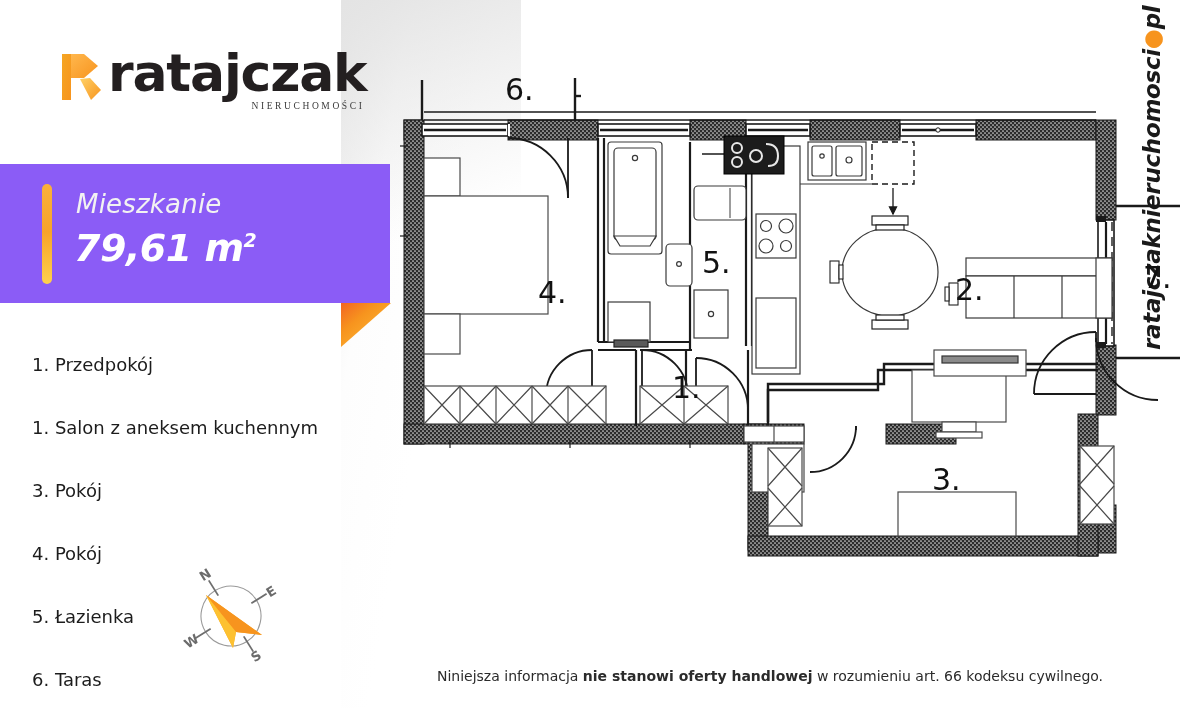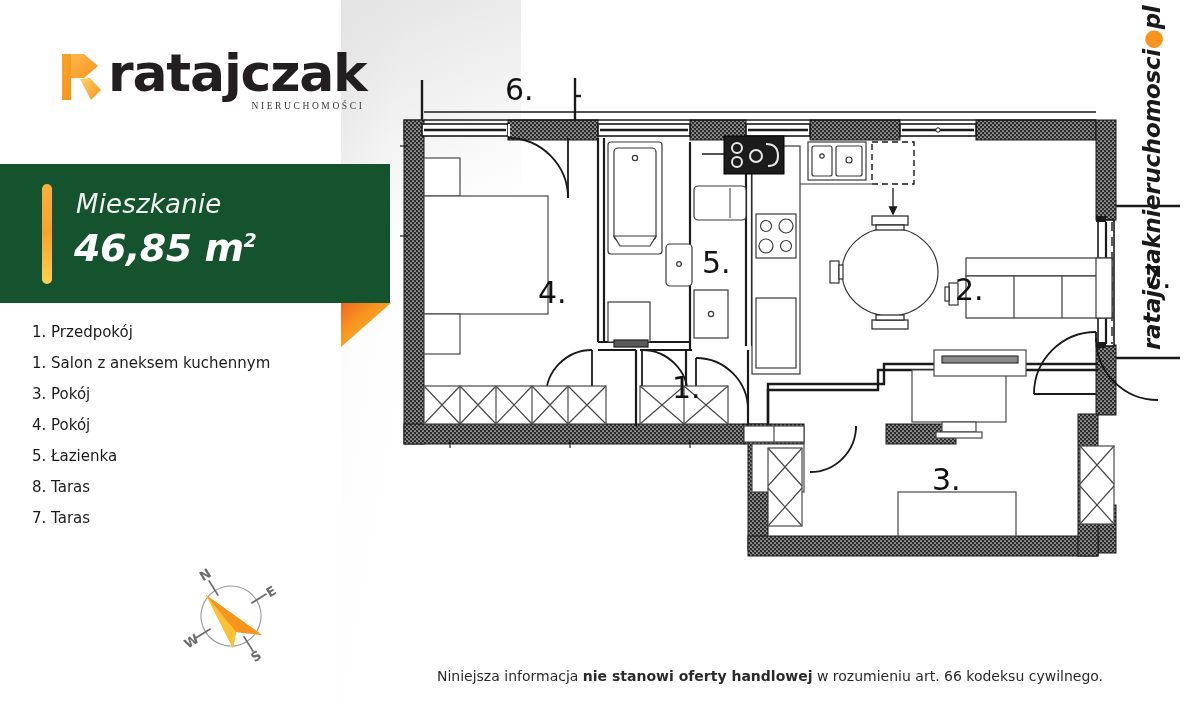--- a/index.html
+++ b/index.html
@@ -37,21 +37,21 @@
   }
   #logo-sub{
     font-family:Liberation Serif, serif;
     font-size:9.5px;letter-spacing:2.6px;color:#3b3b3b;
     text-align:right;margin-top:7px;padding-right:2px;
   }
 
   
   #banner{
     position:absolute;left:0;top:164px;width:390px;height:139px;
-    background:#14532d;
+    background:#8b5cf6;
   }
   #banner-accent{
     position:absolute;left:42px;top:20px;width:10px;height:100px;
     border-radius:5px;
     background:linear-gradient(180deg,#fbb03b 0%,#f7a32a 48%,#ffd14d 100%);
   }
   #banner-kicker{
     position:absolute;left:76px;top:25px;
     font-family:"DejaVu Sans", sans-serif;
     font-style:italic;font-size:26px;color:#f2f2f2;letter-spacing:.2px;
@@ -66,21 +66,21 @@
   #banner-fold-grad{
     position:absolute;left:341px;top:303px;width:50px;height:44px;
     background:linear-gradient(140deg,#f26522 0%,#f7941e 35%,#ffc23c 100%);
     clip-path:polygon(0 0,100% 0,0 100%);
   }
 
   
   #legend{position:absolute;left:32px;top:317px;width:300px;}
   .legend-item{
     font-family:"DejaVu Sans", sans-serif;
-    font-size:15px;color:#1c1c1c;line-height:31px;white-space:nowrap;
+    font-size:18px;color:#1c1c1c;line-height:31px;white-space:nowrap;margin-top:32px;
   }
 
   
   #compass{position:absolute;left:176px;top:562px;width:110px;height:108px;}
 
   
   #vertical-url{
     position:absolute;left:1132px;top:350px;
     width:320px;height:40px;
     transform:rotate(-90deg);transform-origin:0 0;
@@ -136,31 +136,31 @@
   </div>
   <div id="logo-type">
     <div id="logo-word">ratajczak</div>
     <div id="logo-sub">NIERUCHOMOŚCI</div>
   </div>
 </div>
 
 <div id="banner">
   <div id="banner-accent"></div>
   <div id="banner-kicker">Mieszkanie</div>
-  <div id="banner-area"><span>46,85 m</span><sup>2</sup></div>
+  <div id="banner-area"><span>79,61 m</span><sup>2</sup></div>
 </div>
 <div id="banner-fold-grad"></div>
 
 <div id="legend">
   <div class="legend-item">1. Przedpokój</div>
   <div class="legend-item">1. Salon z aneksem kuchennym</div>
   <div class="legend-item">3. Pokój</div>
   <div class="legend-item">4. Pokój</div>
   <div class="legend-item">5. Łazienka</div>
-  <div class="legend-item">8. Taras</div>
+  <div class="legend-item">6. Taras</div>
   <div class="legend-item">7. Taras</div>
 </div>
 
 <div id="compass">
   <svg viewBox="0 0 110 108" width="110" height="108" aria-hidden="true">
     <g transform="rotate(-32 55 54)">
       <circle cx="55" cy="54" r="30" fill="none" stroke="#9a9a9a" stroke-width="1.1"></circle>
       <line x1="55" y1="12" x2="55" y2="30" stroke="#6e6e6e" stroke-width="1.8"></line>
       <line x1="55" y1="78" x2="55" y2="96" stroke="#6e6e6e" stroke-width="1.8"></line>
       <line x1="13" y1="54" x2="31" y2="54" stroke="#6e6e6e" stroke-width="1.8"></line>

